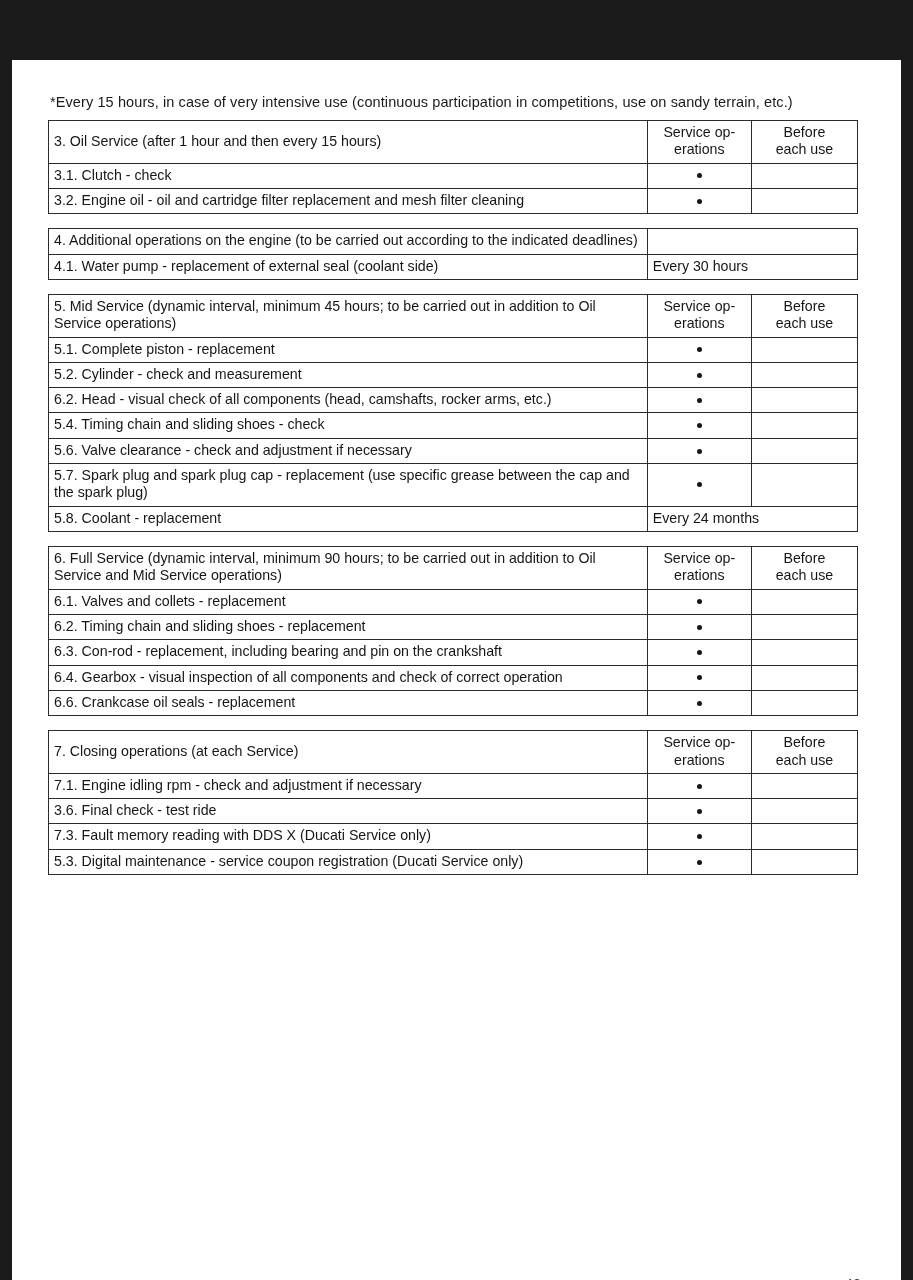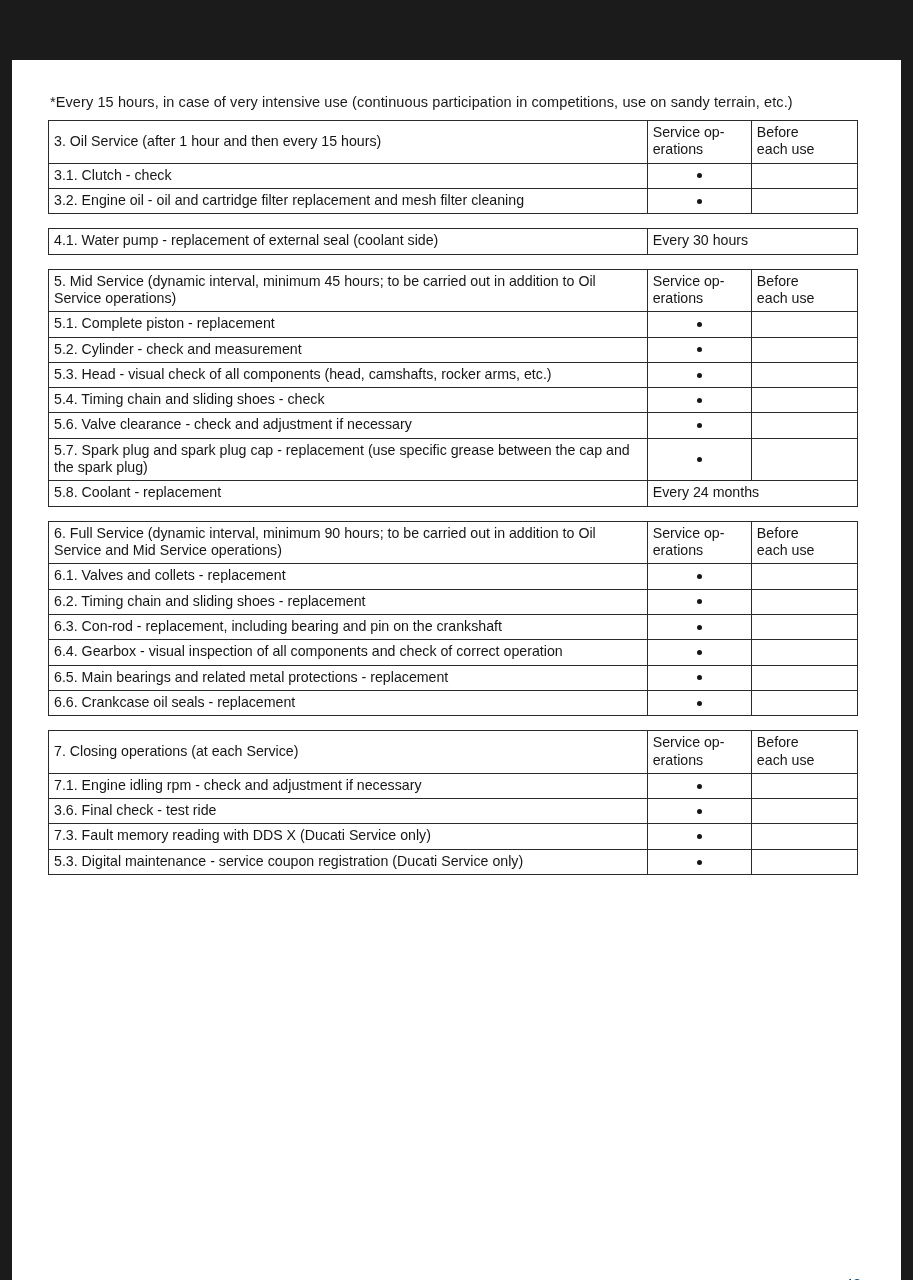--- a/index.html
+++ b/index.html
@@ -53,20 +53,21 @@
   col.c-ops  { width: 104px; }
   col.c-bef  { width: 106px; }
 
   td.head {
     font-size: 14.6px;
     padding-top: 6px;
     padding-bottom: 7px;
     line-height: 1.25;
   }
   td.colhead {
+    text-align: center;
     font-size: 14px;
     line-height: 1.22;
     padding: 6px 2px 7px 2px;
   }
   td.dot {
     text-align: center;
     font-size: 14px;
     line-height: 1;
   }
   td.blank { }
@@ -128,20 +129,24 @@
           </tbody>
         </table>
         <table class="sched">
           <colgroup>
             <col class="c-desc">
             <col class="c-ops">
             <col class="c-bef">
           </colgroup>
           <tbody>
             <tr>
+              <td class="head">4. Additional operations on the engine (to be carried out according to the indicated deadlines)</td>
+              <td class="blank" colspan="2"></td>
+            </tr>
+            <tr>
               <td>4.1. Water pump - replacement of external seal (coolant side)</td>
               <td class="span-note" colspan="2">Every 30 hours</td>
             </tr>
           </tbody>
         </table>
         <table class="sched">
           <colgroup>
             <col class="c-desc">
             <col class="c-ops">
             <col class="c-bef">
@@ -162,21 +167,21 @@
               <td>5.1. Complete piston - replacement</td>
               <td class="dot"><span class="bullet"></span></td>
               <td class="dot"></td>
             </tr>
             <tr>
               <td>5.2. Cylinder - check and measurement</td>
               <td class="dot"><span class="bullet"></span></td>
               <td class="dot"></td>
             </tr>
             <tr>
-              <td>5.3. Head - visual check of all components (head, camshafts, rocker arms, etc.)</td>
+              <td>6.2. Head - visual check of all components (head, camshafts, rocker arms, etc.)</td>
               <td class="dot"><span class="bullet"></span></td>
               <td class="dot"></td>
             </tr>
             <tr>
               <td>5.4. Timing chain and sliding shoes - check</td>
               <td class="dot"><span class="bullet"></span></td>
               <td class="dot"></td>
             </tr>
             <tr>
               <td>5.6. Valve clearance - check and adjustment if necessary</td>
@@ -222,25 +227,20 @@
               <td class="dot"><span class="bullet"></span></td>
               <td class="dot"></td>
             </tr>
             <tr>
               <td>6.3. Con-rod - replacement, including bearing and pin on the crankshaft</td>
               <td class="dot"><span class="bullet"></span></td>
               <td class="dot"></td>
             </tr>
             <tr>
               <td>6.4. Gearbox - visual inspection of all components and check of correct operation</td>
-              <td class="dot"><span class="bullet"></span></td>
-              <td class="dot"></td>
-            </tr>
-            <tr>
-              <td>6.5. Main bearings and related metal protections - replacement</td>
               <td class="dot"><span class="bullet"></span></td>
               <td class="dot"></td>
             </tr>
             <tr>
               <td>6.6. Crankcase oil seals - replacement</td>
               <td class="dot"><span class="bullet"></span></td>
               <td class="dot"></td>
             </tr>
           </tbody>
         </table>

